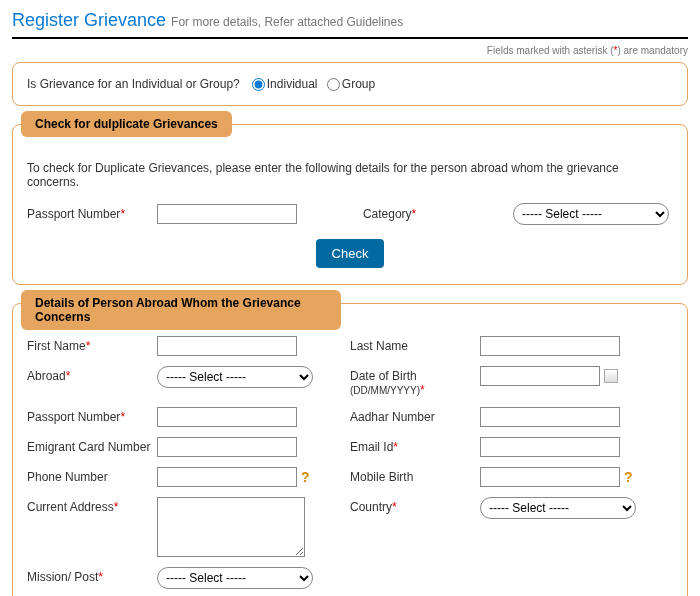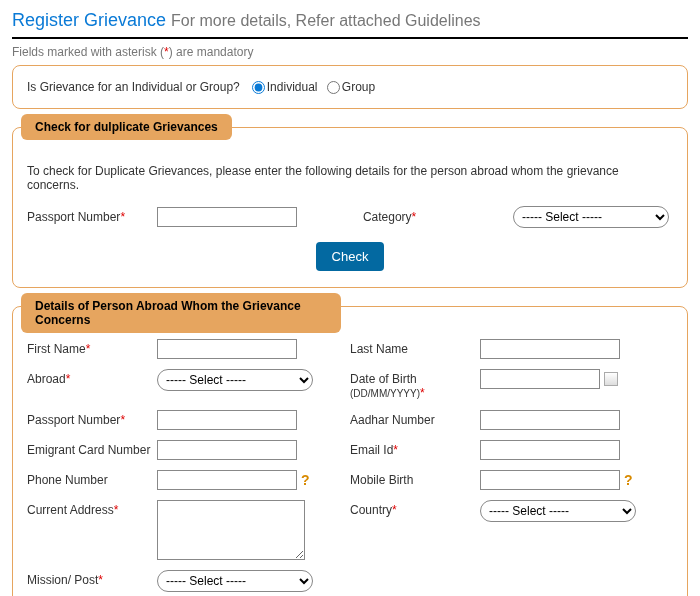--- a/index.html
+++ b/index.html
@@ -1,20 +1,20 @@
 <!DOCTYPE html>
 <html><head>
 <meta charset="utf-8">
 <style>
   * { box-sizing: border-box; margin: 0; padding: 0; }
   body { font-family: Arial, sans-serif; font-size: 12px; background: #fff; color: #333; width: 700px; padding: 10px 12px; }
   .page-title { font-size: 18px; color: #0a7ad6; font-weight: normal; margin-bottom: 6px; }
-  .page-title .muted { font-size: 16px; color: #777; }
+  .page-title .muted { font-size: 12px; color: #777; }
   hr.title-rule { border: none; border-top: 2px solid #000; margin-bottom: 6px; }
-  .mandatory-note { text-align: left; font-size: 12px; color: #777; margin-bottom: 6px; }
+  .mandatory-note { text-align: right; font-size: 10px; color: #777; margin-bottom: 6px; }
   .mandatory-note .star { color: #d00; }
   .panel { border: 1px solid #e6a55f; border-radius: 8px; padding: 14px 14px 16px; margin-bottom: 18px; position: relative; background: #fff; }
   .panel.tight { padding: 14px 14px; }
   .legend { position: absolute; top: -14px; left: 8px; background: #e6a55f; color: #000; font-weight: bold; font-size: 12px; padding: 6px 14px; border-radius: 6px; max-width: 320px; }
   .legend-pad { height: 4px; }
   .req { color: #d00; }
   .hint-icon { color: #d88a00; font-weight: bold; font-size: 14px; margin-left: 4px; cursor: pointer; display: inline-block; }
   label.lab { display: inline-block; font-size: 12px; color: #333; }
   .row { display: flex; align-items: flex-start; margin-bottom: 10px; }
   .col { flex: 1; display: flex; align-items: flex-start; }

